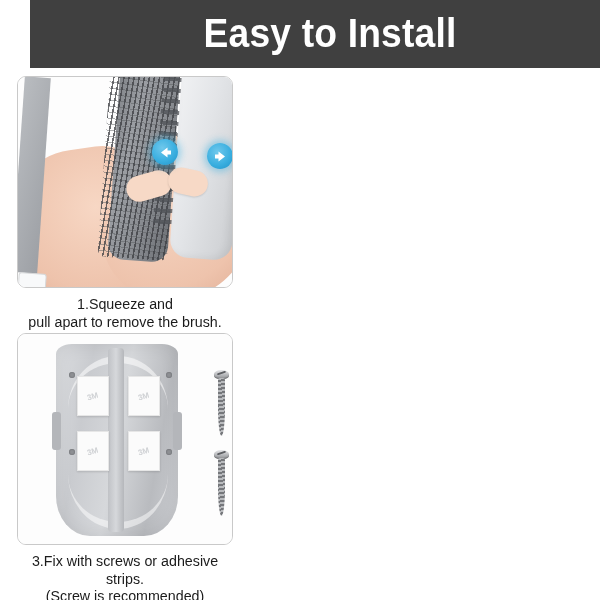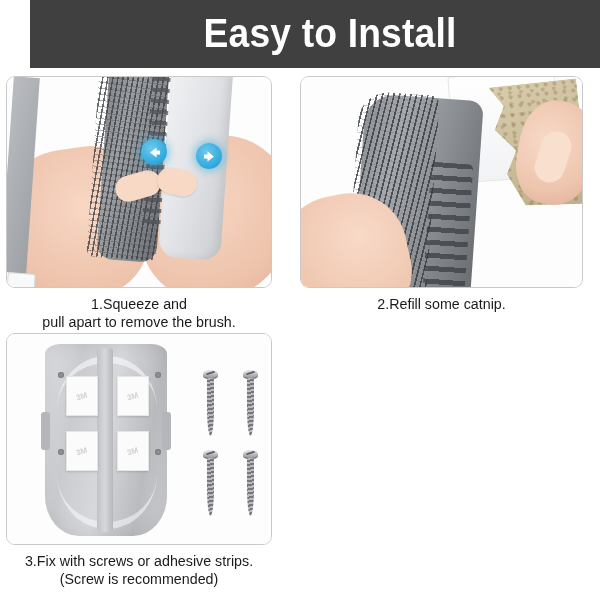--- a/index.html
+++ b/index.html
@@ -16,21 +16,21 @@
     font-size:40px;font-weight:bold;letter-spacing:.2px;
     transform:scaleX(.93);transform-origin:center;white-space:nowrap;
     line-height:1;padding-bottom:2px;
   }
 
   
   .grid{position:absolute;left:0;top:68px;width:600px;height:532px;}
   .cell{position:absolute;}
   .cell-r0{top:8px;}
   .cell-r1{top:265px;}
-  .cell-c0{left:6px;width:266px;}
+  .cell-c0{left:17px;width:216px;}
   .cell-c1{left:300px;width:283px;}
 
   .photo{
     position:relative;
     height:212px;background:#ffffff;
     border:1px solid #c9c9c9;border-radius:9px;
     overflow:hidden;box-sizing:border-box;
   }
   .caption{
     margin-top:7px;text-align:center;color:#1b1b1b;
@@ -232,36 +232,20 @@
             <svg width="15" height="13" viewBox="0 0 15 13" aria-hidden="true">
               <path d="M5.5 1.5 L12 6.5 L5.5 11.5 L5.5 8.4 L2 8.4 L2 4.6 L5.5 4.6 Z" fill="#ffffff"></path>
             </svg>
           </div>
         </div>
       </div>
       <div class="caption">1.Squeeze and
 pull apart to remove the brush.</div>
     </div>
 
-    <div class="cell cell-r0 cell-c1">
-      <div class="photo">
-        <div class="art">
-          <div class="p1-bg"></div>
-          <div class="p2-pouch"></div>
-          <div class="p2-catnip"></div>
-          <div class="hand p2-pourhand"></div>
-          <div class="finger p2-pourthumb"></div>
-          <div class="brushbody p2-brush"></div>
-          <div class="p2-slots"></div>
-          <div class="p2-bristles"></div>
-          <div class="hand p2-hand"></div>
-        </div>
-      </div>
-      <div class="caption">2.Refill some catnip.</div>
-    </div>
 
     <div class="cell cell-r1 cell-c0">
       <div class="photo">
         <div class="art">
           <div class="p1-bg"></div>
           <div class="p3-bracket"></div>
           <div class="p3-arcT"></div>
           <div class="p3-arcB"></div>
           <div class="p3-spine"></div>
           <div class="p3-tabL"></div>

